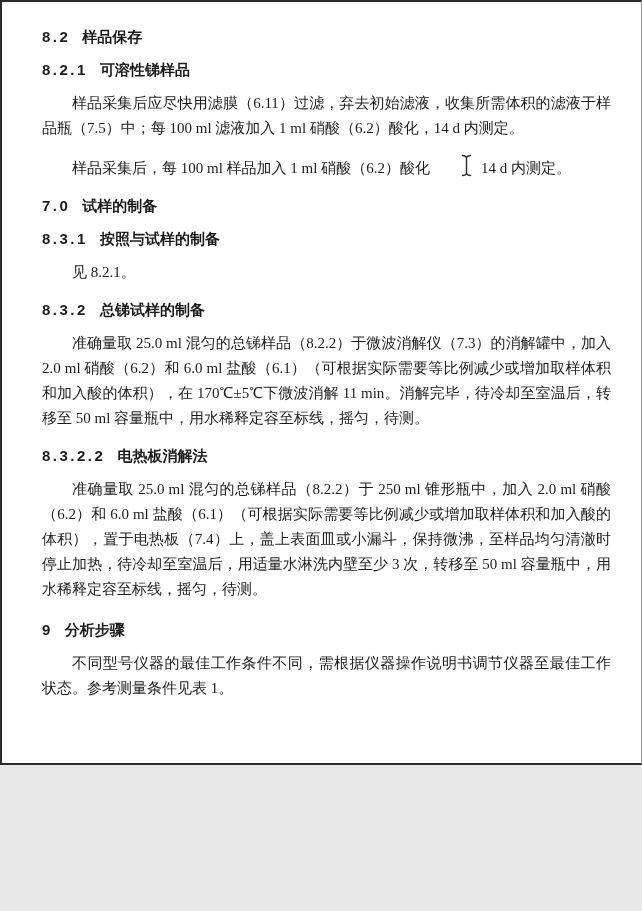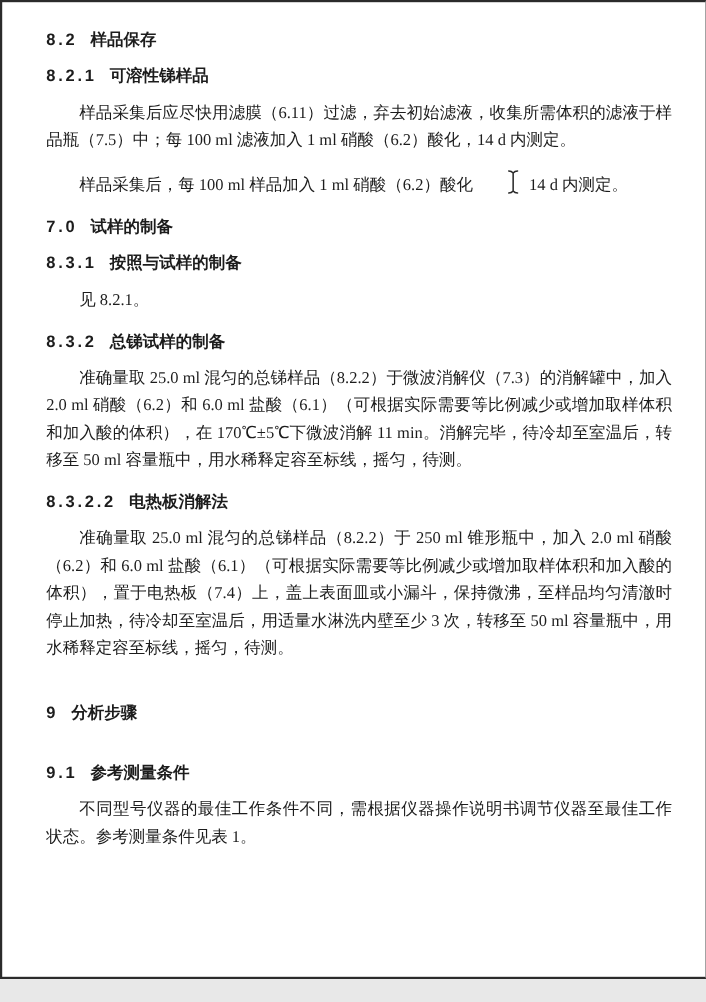--- a/index.html
+++ b/index.html
@@ -1,40 +1,40 @@
 <!DOCTYPE html>
 <html><head>
 <meta charset="utf-8">
 <style>
   * { margin: 0; padding: 0; box-sizing: border-box; }
   html, body { background: #e8e8e8; }
   .page {
     position: relative;
     width: 642px;
-    height: 890px;
+    height: 765px;
     background: #ffffff;
     border-top: 2px solid #2b2b2b;
     border-left: 2px solid #2b2b2b;
     border-bottom: 2px solid #2b2b2b;
     border-right: 1px solid #9a9a9a;
     overflow: hidden;
     color: #1c1c1c;
   }
   .content {
     padding: 10px 30px 0 40px;
   }
   .h {
     font-family: "Liberation Sans", "DejaVu Sans", sans-serif;
     font-weight: bold;
     font-size: 15px;
     line-height: 17px;
     margin-top: 16px;
     white-space: nowrap;
   }
-  .h.big-gap { margin-top: 37px; }
+  .h.big-gap { margin-top: 19px; }
   .hnum {
     letter-spacing: 2.5px;
     margin-right: 12px;
     font-weight: bold;
   }
   .para {
     font-family: Liberation Serif, serif;
     font-size: 15px;
     line-height: 25px;
     margin-top: 13px;
@@ -91,20 +91,17 @@
     </div>
 
     <p class="para">准确量取 25.0 ml 混匀的总锑样品（8.2.2）于 250 ml 锥形瓶中，加入 2.0 ml 硝酸（6.2）和 6.0 ml 盐酸（6.1）（可根据实际需要等比例减少或增加取样体积和加入酸的体积），置于电热板（7.4）上，盖上表面皿或小漏斗，保持微沸，至样品均匀清澈时停止加热，待冷却至室温后，用适量水淋洗内壁至少 3 次，转移至 50 ml 容量瓶中，用水稀释定容至标线，摇匀，待测。</p>
 
 
 
     <div class="h big-gap">
       <span class="hnum">9</span><span class="htitle">分析步骤</span>
     </div>
 
-    <div class="h big-gap">
-      <span class="hnum">9.1</span><span class="htitle">参考测量条件</span>
-    </div>
 
     <p class="para">不同型号仪器的最佳工作条件不同，需根据仪器操作说明书调节仪器至最佳工作状态。参考测量条件见表 1。</p>
 
   </div>
 </div>
 
 </body></html>

